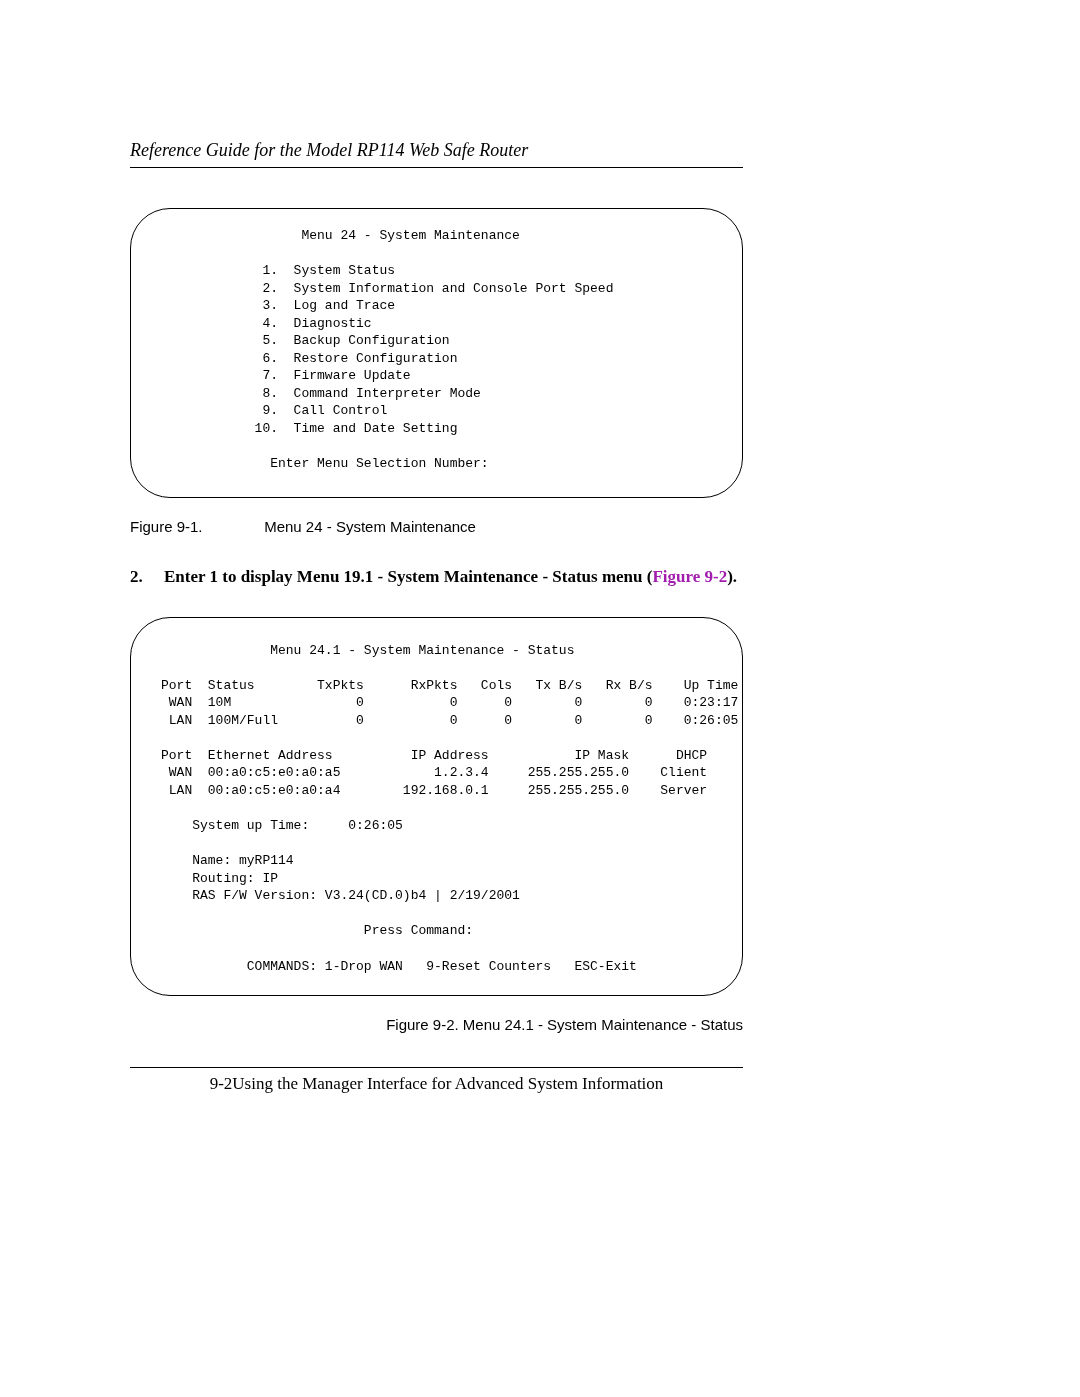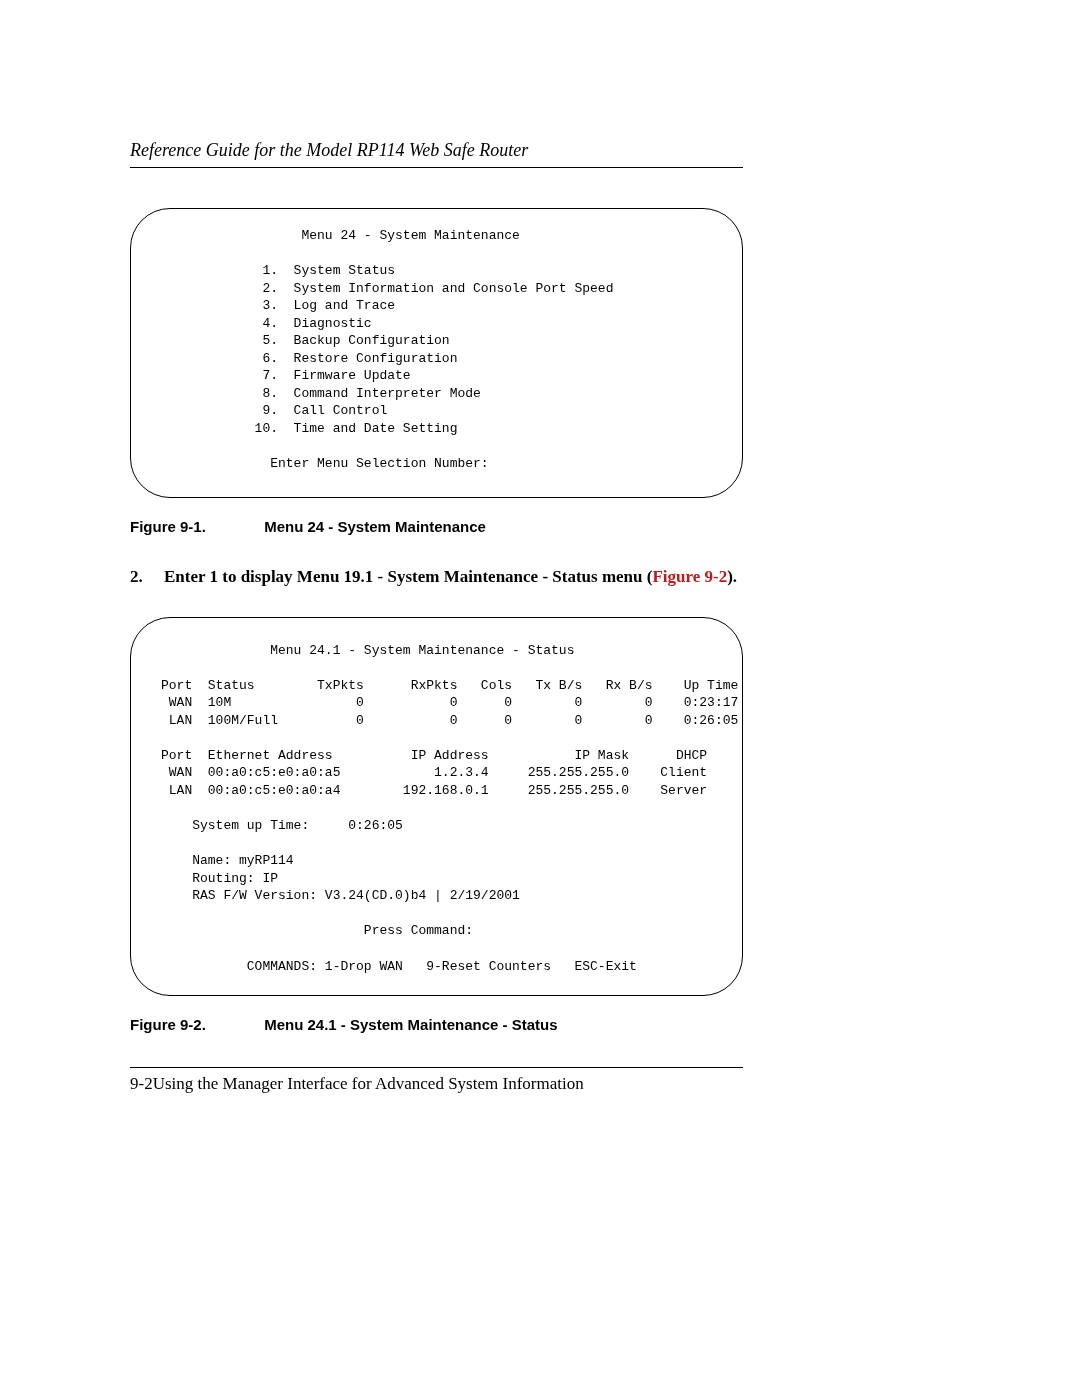--- a/index.html
+++ b/index.html
@@ -32,46 +32,46 @@
     font-family: "Courier New", Courier, monospace;
     font-size: 13px;
     white-space: pre;
     line-height: 1.35;
     background: #fff;
     margin-bottom: 20px;
     overflow: hidden;
   }
   .fig-caption {
     font-family: Arial, Helvetica, sans-serif;
-    font-weight: bold;
+    font-weight: normal;
     font-size: 15px;
     margin: 0 0 32px 0;
   }
   .fig-caption .fignum {
     display: inline-block;
     width: 130px;
   }
   .step {
     font-family: "Times New Roman", Times, serif;
     font-weight: bold;
     font-size: 17px;
     margin: 0 0 30px 0;
     display: flex;
     gap: 14px;
   }
   .step .num { min-width: 20px; }
-  .step .figref { color: #b91c1c; font-weight: bold; }
+  .step .figref { color: #a21caf; font-weight: bold; }
   .footer-hr {
     border: none;
     border-top: 1.5px solid #000;
     margin: 34px 0 6px 0;
   }
   .footer-row {
     display: flex;
-    justify-content: flex-start;
+    justify-content: center;
     font-size: 17px;
     font-family: "Times New Roman", Times, serif;
   }
 </style>
 </head>
 <body>
 
 <div class="page">
 
   <div class="header-title">Reference Guide for the Model RP114 Web Safe Router</div>
@@ -117,21 +117,21 @@
     System up Time:     0:26:05
 
     Name: myRP114
     Routing: IP
     RAS F/W Version: V3.24(CD.0)b4 | 2/19/2001
 
                           Press Command:
 
            COMMANDS: 1-Drop WAN   9-Reset Counters   ESC-Exit</div>
 
-  <div class="fig-caption" style="margin-bottom:12px;">
+  <div class="fig-caption" style="margin-bottom:12px;text-align:right;">
     <span class="fignum">Figure 9-2.</span>
     <span>Menu 24.1 - System Maintenance - Status</span>
   </div>
 
   <hr class="footer-hr">
   <div class="footer-row">
     <span>9-2</span>
     <span>Using the Manager Interface for Advanced System Information</span>
   </div>
 </div>

